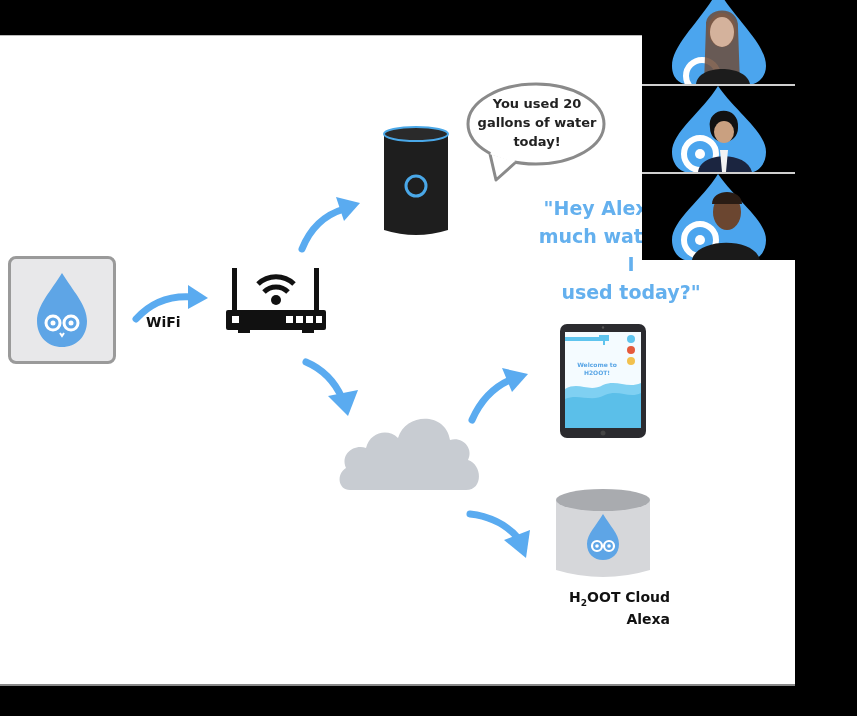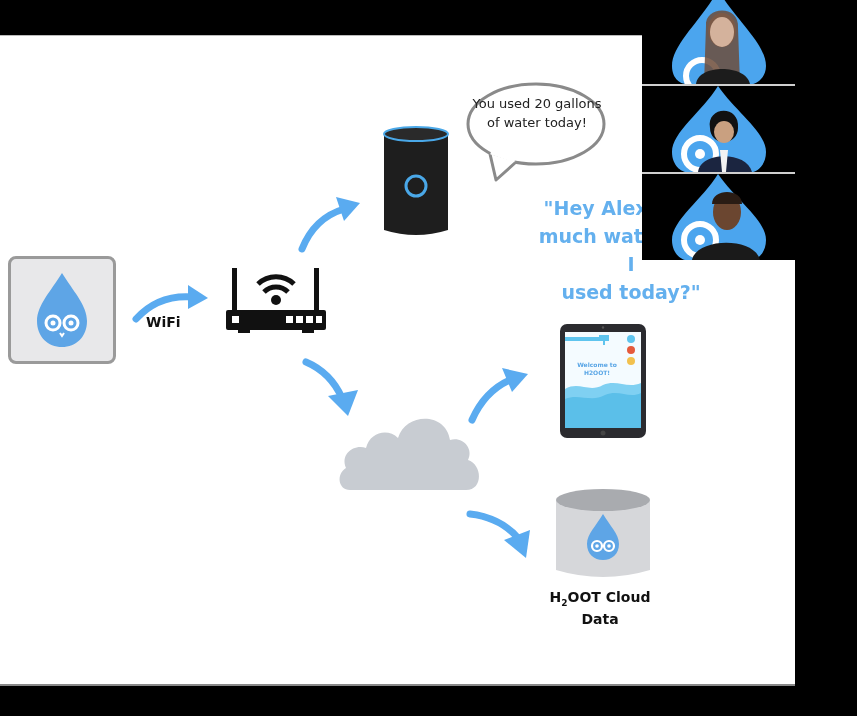--- a/index.html
+++ b/index.html
@@ -4,25 +4,25 @@
 <style>
   html, body { margin:0; padding:0; }
   body { width:857px; height:716px; background:#000; position:relative; overflow:hidden;
          font-family:"DejaVu Sans", sans-serif; }
   .slide { position:absolute; left:0; top:35px; width:795px; height:648px; background:#fff;
            border-top:1px solid #bbb; border-bottom:2px solid #888; overflow:hidden; }
   .abs { position:absolute; }
   .device-box { left:8px; top:220px; width:108px; height:108px; background:#e8e8ea;
                 border:3px solid #9a9a9a; border-radius:8px; box-sizing:border-box; }
   .wifi-label { left:146px; top:278px; font-weight:bold; font-size:14px; color:#111; }
-  .bubble-text { left:472px; top:58px; width:130px; text-align:center; font-weight:normal;
+  .bubble-text { left:472px; top:58px; width:130px; text-align:center; font-weight:bold;
                  font-size:13px; line-height:19px; color:#222; }
   .question { left:536px; top:158px; width:190px; text-align:center; font-weight:bold;
               font-size:19px; line-height:28px; color:#64b0ee; }
-  .cloud-label { left:530px; top:553px; width:140px; text-align:center; font-weight:bold;
+  .cloud-label { left:530px; top:553px; width:140px; text-align:right; font-weight:bold;
                  font-size:14px; line-height:16px; color:#111; }
   .cloud-label sub { font-size:9px; }
   .video-panel { position:absolute; left:642px; width:153px; background:#000; overflow:hidden; }
   .divider { position:absolute; left:642px; width:153px; height:2px; background:#cfcfcf; }
 </style>
 </head>
 <body>
 
 <div class="slide">
 
@@ -124,21 +124,21 @@
     <path d="M2 12 L2 82 Q49 96 96 82 L96 12 Z" fill="#d6d7da"></path>
     <ellipse cx="49" cy="12" rx="47" ry="11" fill="#a9abaf"></ellipse>
     <path d="M49 26 C42 38 33 46 33 56 C33 66 40 72 49 72 C58 72 65 66 65 56 C65 46 56 38 49 26Z" fill="#5ea5e6"></path>
     <circle cx="43" cy="58" r="5" fill="none" stroke="#fff" stroke-width="2.2"></circle>
     <circle cx="55" cy="58" r="5" fill="none" stroke="#fff" stroke-width="2.2"></circle>
     <circle cx="43" cy="58" r="1.8" fill="#fff"></circle>
     <circle cx="55" cy="58" r="1.8" fill="#fff"></circle>
   </svg>
   <div class="abs cloud-label">
     <div><span>H</span><sub>2</sub><span>OOT Cloud</span></div>
-    <div>Data</div>
+    <div>Alexa</div>
   </div>
 </div>
 
 <div class="video-panel" style="top:0;height:84px">
   <svg width="153" height="84">
     <path d="M76 -10 C60 20 30 44 30 66 C30 80 40 84 44 84 L110 84 C114 84 124 78 124 66 C124 44 94 20 76 -10Z" fill="#4ba5ee"></path>
     <circle cx="60" cy="76" r="16" fill="none" stroke="#fff" stroke-width="6"></circle>
     <circle cx="62" cy="18" r="0" fill="none"></circle>
     <ellipse cx="80" cy="30" rx="14" ry="17" fill="#c9a48e"></ellipse>
     <path d="M64 26 C62 6 98 4 96 28 L98 84 L62 84 Z" fill="#6d4c3a" opacity="0.85"></path>

